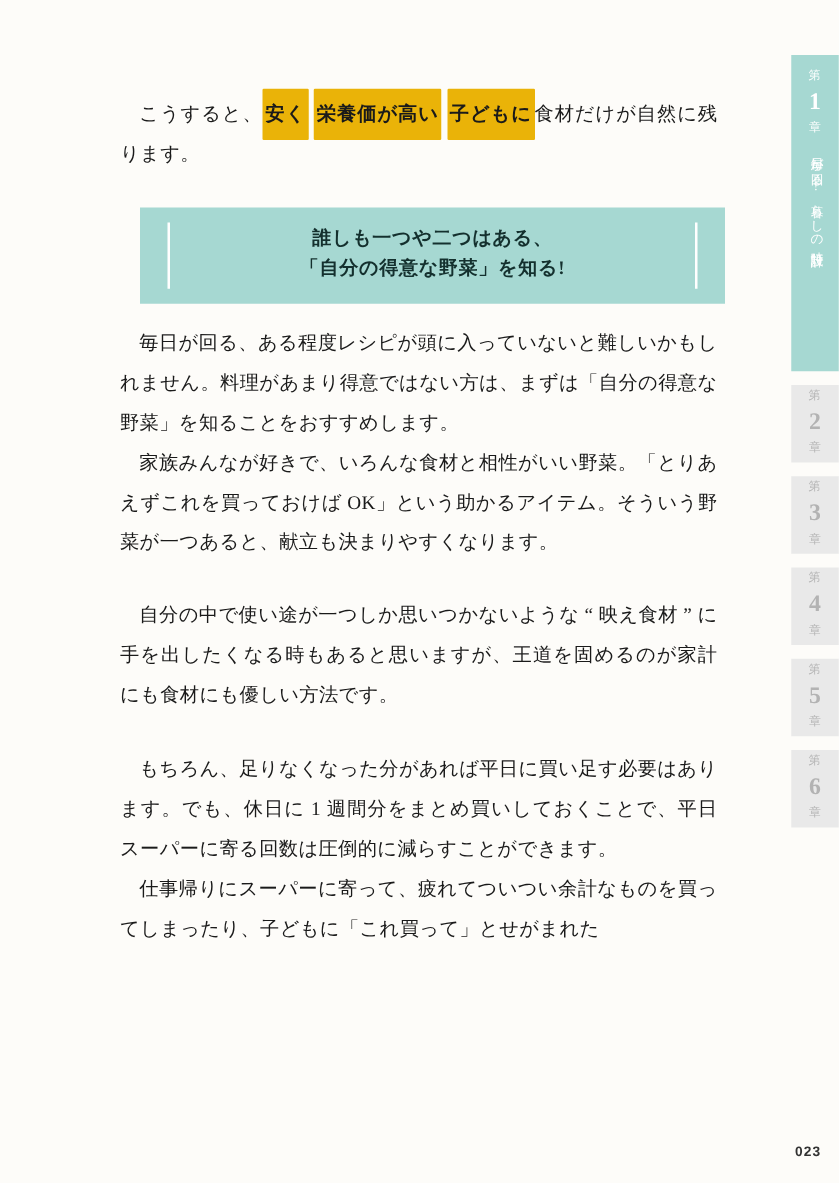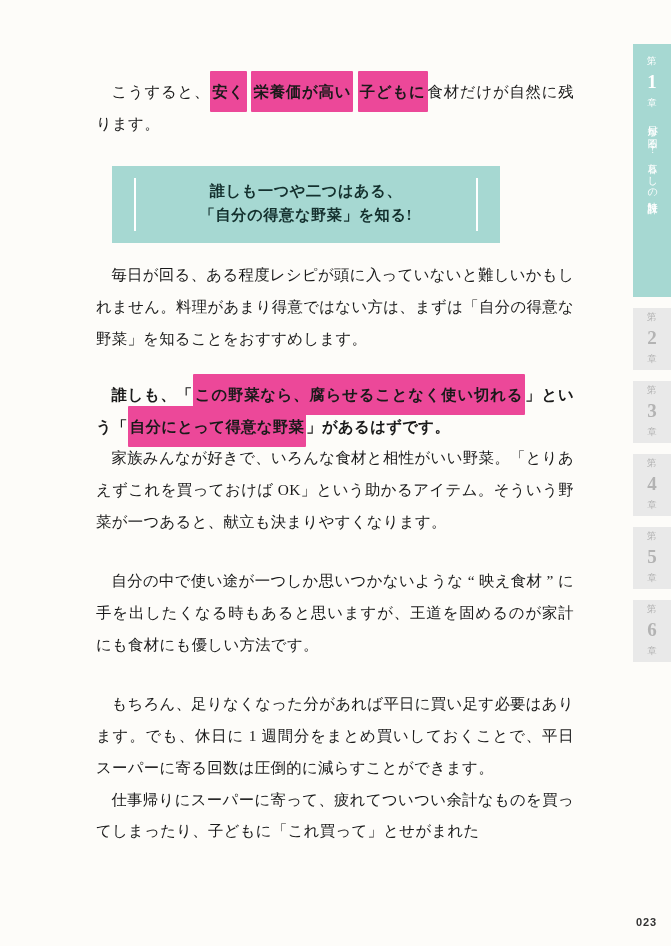--- a/index.html
+++ b/index.html
@@ -32,30 +32,30 @@
     line-height: 2.07;
     letter-spacing: 0.02em;
     text-align: justify;
     text-justify: inter-character;
   }
   .indent { text-indent: 1em; }
   .gap-md { margin-top: 24px; }
   .gap-lg { margin-top: 27px; }
   b, .bold { font-weight: bold; }
   .hl-b {
-    background: #ec4899;
+    background: #eab308;
     font-weight: bold;
     padding: 12px 2px;
     border-radius: 1px;
   }
 
   
   .callout {
     margin: 26px 0 16px 16px;
-    width: 388px;
+    width: 468px;
     background: #a6d8d2;
     padding: 13px 0 15px 0;
     position: relative;
     box-sizing: border-box;
   }
   .callout .bar {
     position: absolute;
     top: 12px;
     bottom: 12px;
     width: 2px;
@@ -151,21 +151,20 @@
 
     <div class="callout">
       <span class="bar left"></span>
       <span class="bar right"></span>
       <div class="line">誰しも一つや二つはある、</div>
       <div class="line">「自分の得意な野菜」を知る!</div>
     </div>
 
     <p class="indent">毎日が回る、ある程度レシピが頭に入っていないと難しいかもしれません。料理があまり得意ではない方は、まずは「自分の得意な野菜」を知ることをおすすめします。</p>
 
-    <p class="indent gap-md"><b>誰しも、「</b><span class="hl-b">この野菜なら、腐らせることなく使い切れる</span><b>」という「</b><span class="hl-b">自分にとって得意な野菜</span><b>」があるはずです。</b></p>
 
     <p class="indent">家族みんなが好きで、いろんな食材と相性がいい野菜。「とりあえずこれを買っておけば OK」という助かるアイテム。そういう野菜が一つあると、献立も決まりやすくなります。</p>
 
     <p class="indent gap-lg">自分の中で使い途が一つしか思いつかないような “ 映え食材 ” に手を出したくなる時もあると思いますが、王道を固めるのが家計にも食材にも優しい方法です。</p>
 
     <p class="indent gap-lg">もちろん、足りなくなった分があれば平日に買い足す必要はあります。でも、休日に 1 週間分をまとめ買いしておくことで、平日スーパーに寄る回数は圧倒的に減らすことができます。</p>
 
     <p class="indent">仕事帰りにスーパーに寄って、疲れてついつい余計なものを買ってしまったり、子どもに「これ買って」とせがまれた</p>
 
   </div>

